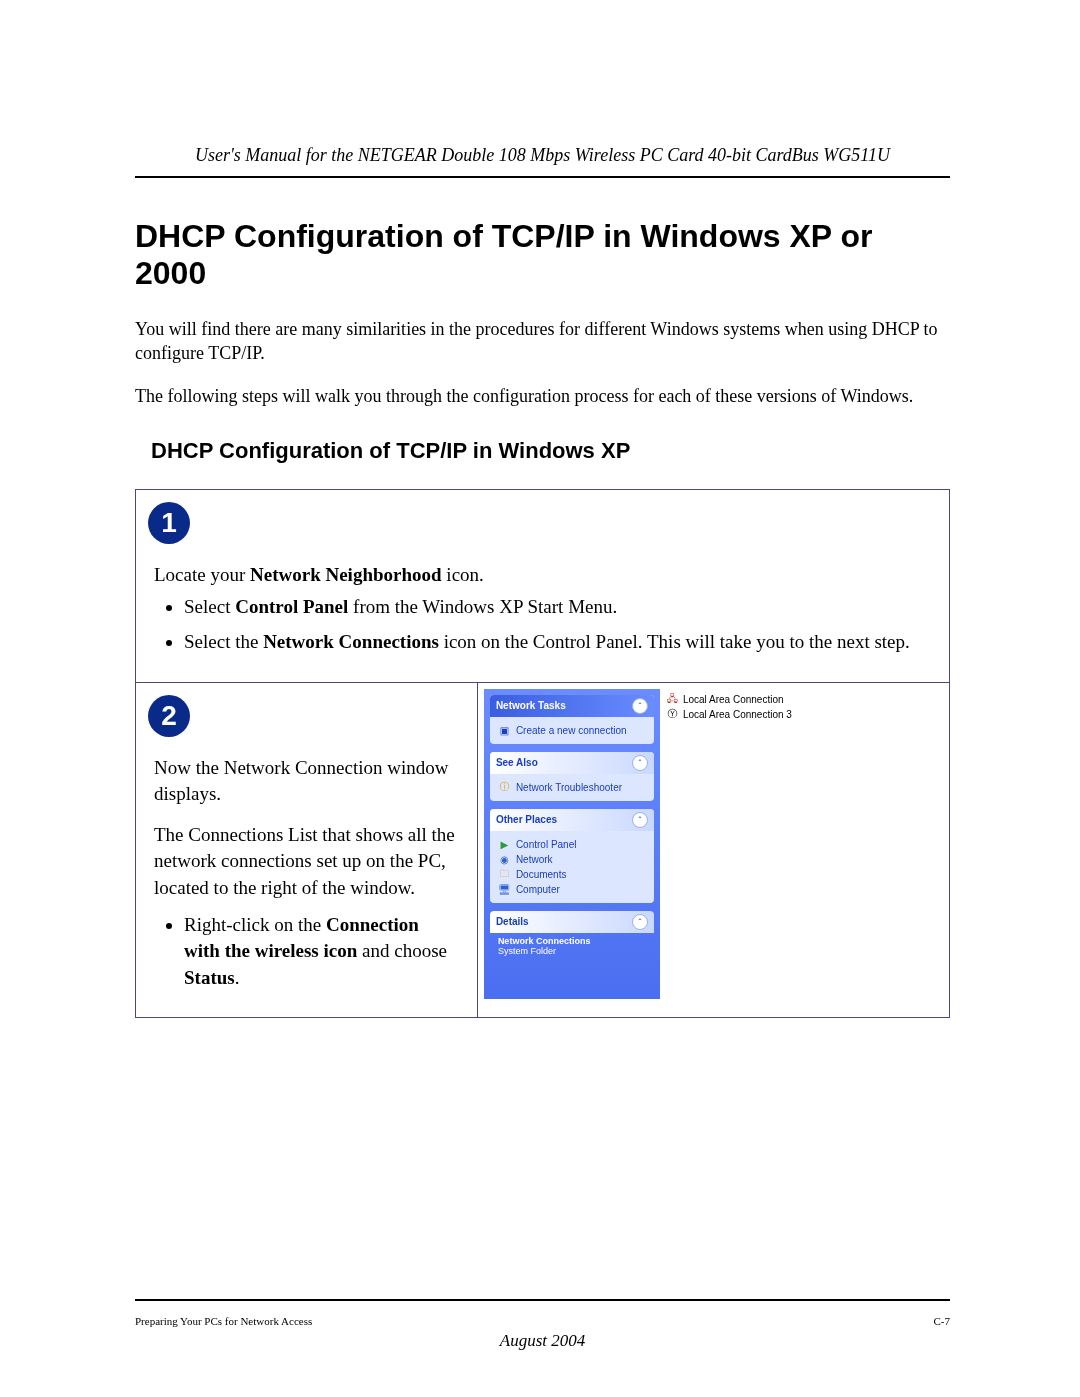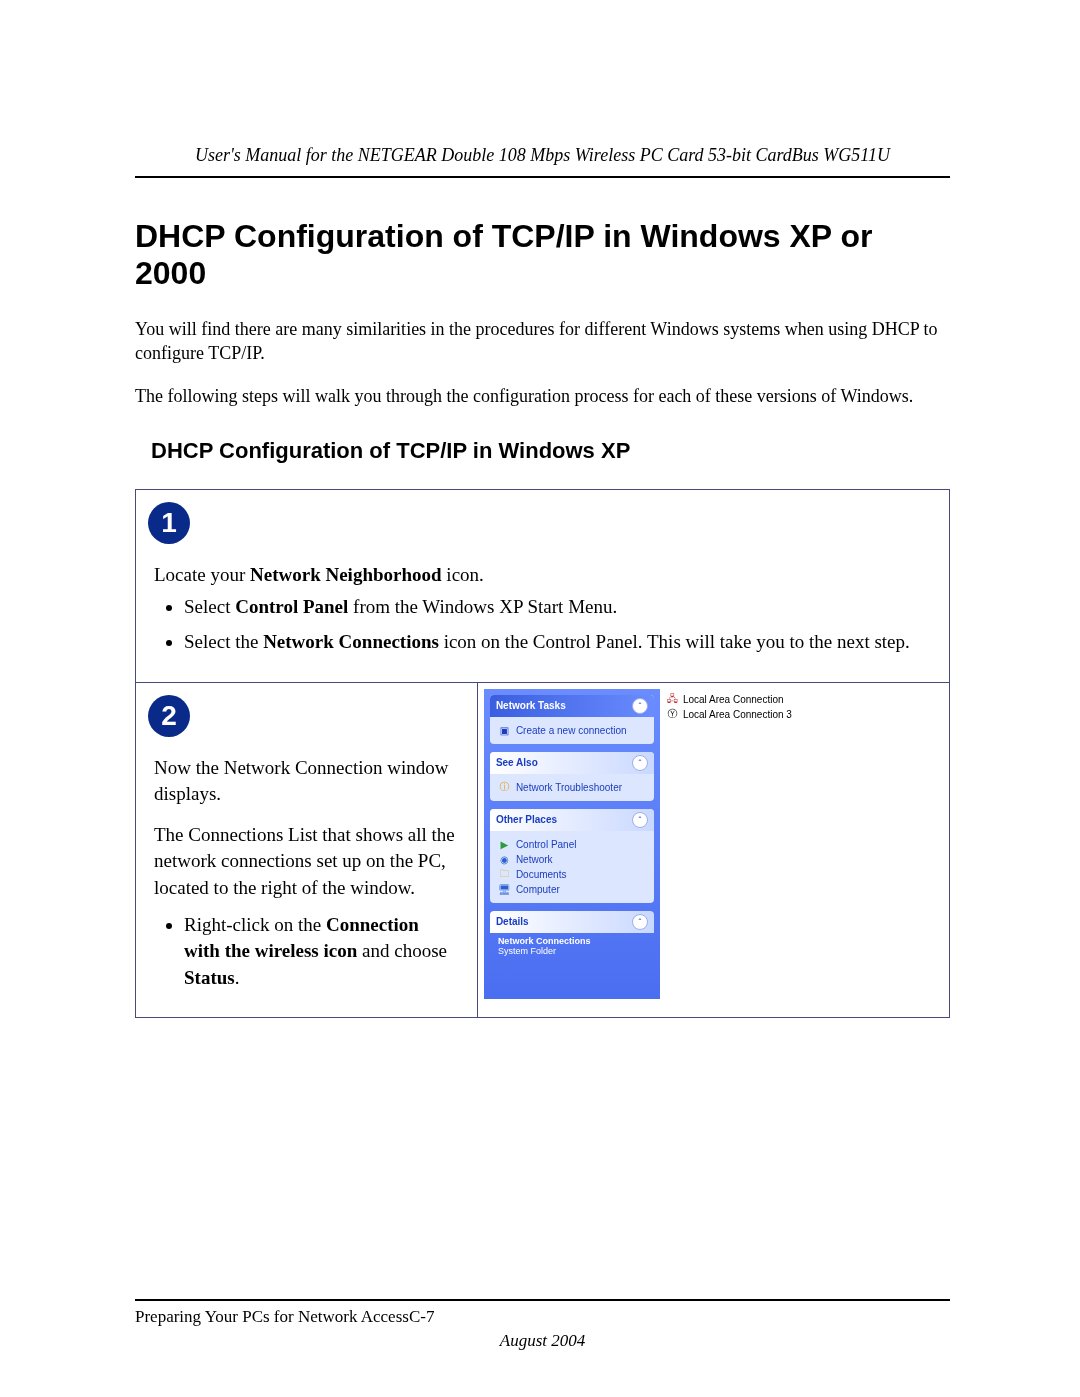--- a/index.html
+++ b/index.html
@@ -160,37 +160,38 @@
     border-top: 2px solid #000;
     position: absolute;
     left: 135px; right: 130px;
     bottom: 96px;
   }
   .footer-line1 {
     position: absolute;
     left: 135px; right: 130px;
     bottom: 70px;
     display: flex;
-    font-size: 17px;
+    justify-content: space-between;
+    font-size: 11px;
   }
   .footer-line2 {
     position: absolute;
     left: 135px; right: 130px;
     bottom: 46px;
     text-align: center;
     font-style: italic;
     font-size: 17px;
   }
 </style>
 </head>
 <body>
 
 <div class="page">
 
-  <div class="header-title">User's Manual for the NETGEAR Double 108 Mbps Wireless PC Card 53-bit CardBus WG511U</div>
+  <div class="header-title">User's Manual for the NETGEAR Double 108 Mbps Wireless PC Card 40-bit CardBus WG511U</div>
 
   <h1 class="main-heading">DHCP Configuration of TCP/IP in Windows XP or 2000</h1>
 
   <p class="body">You will find there are many similarities in the procedures for different Windows systems when using DHCP to configure TCP/IP.</p>
   <p class="body">The following steps will walk you through the configuration process for each of these versions of Windows.</p>
 
   <h2 class="sub-heading">DHCP Configuration of TCP/IP in Windows XP</h2>
 
   <table class="step-table">
 

